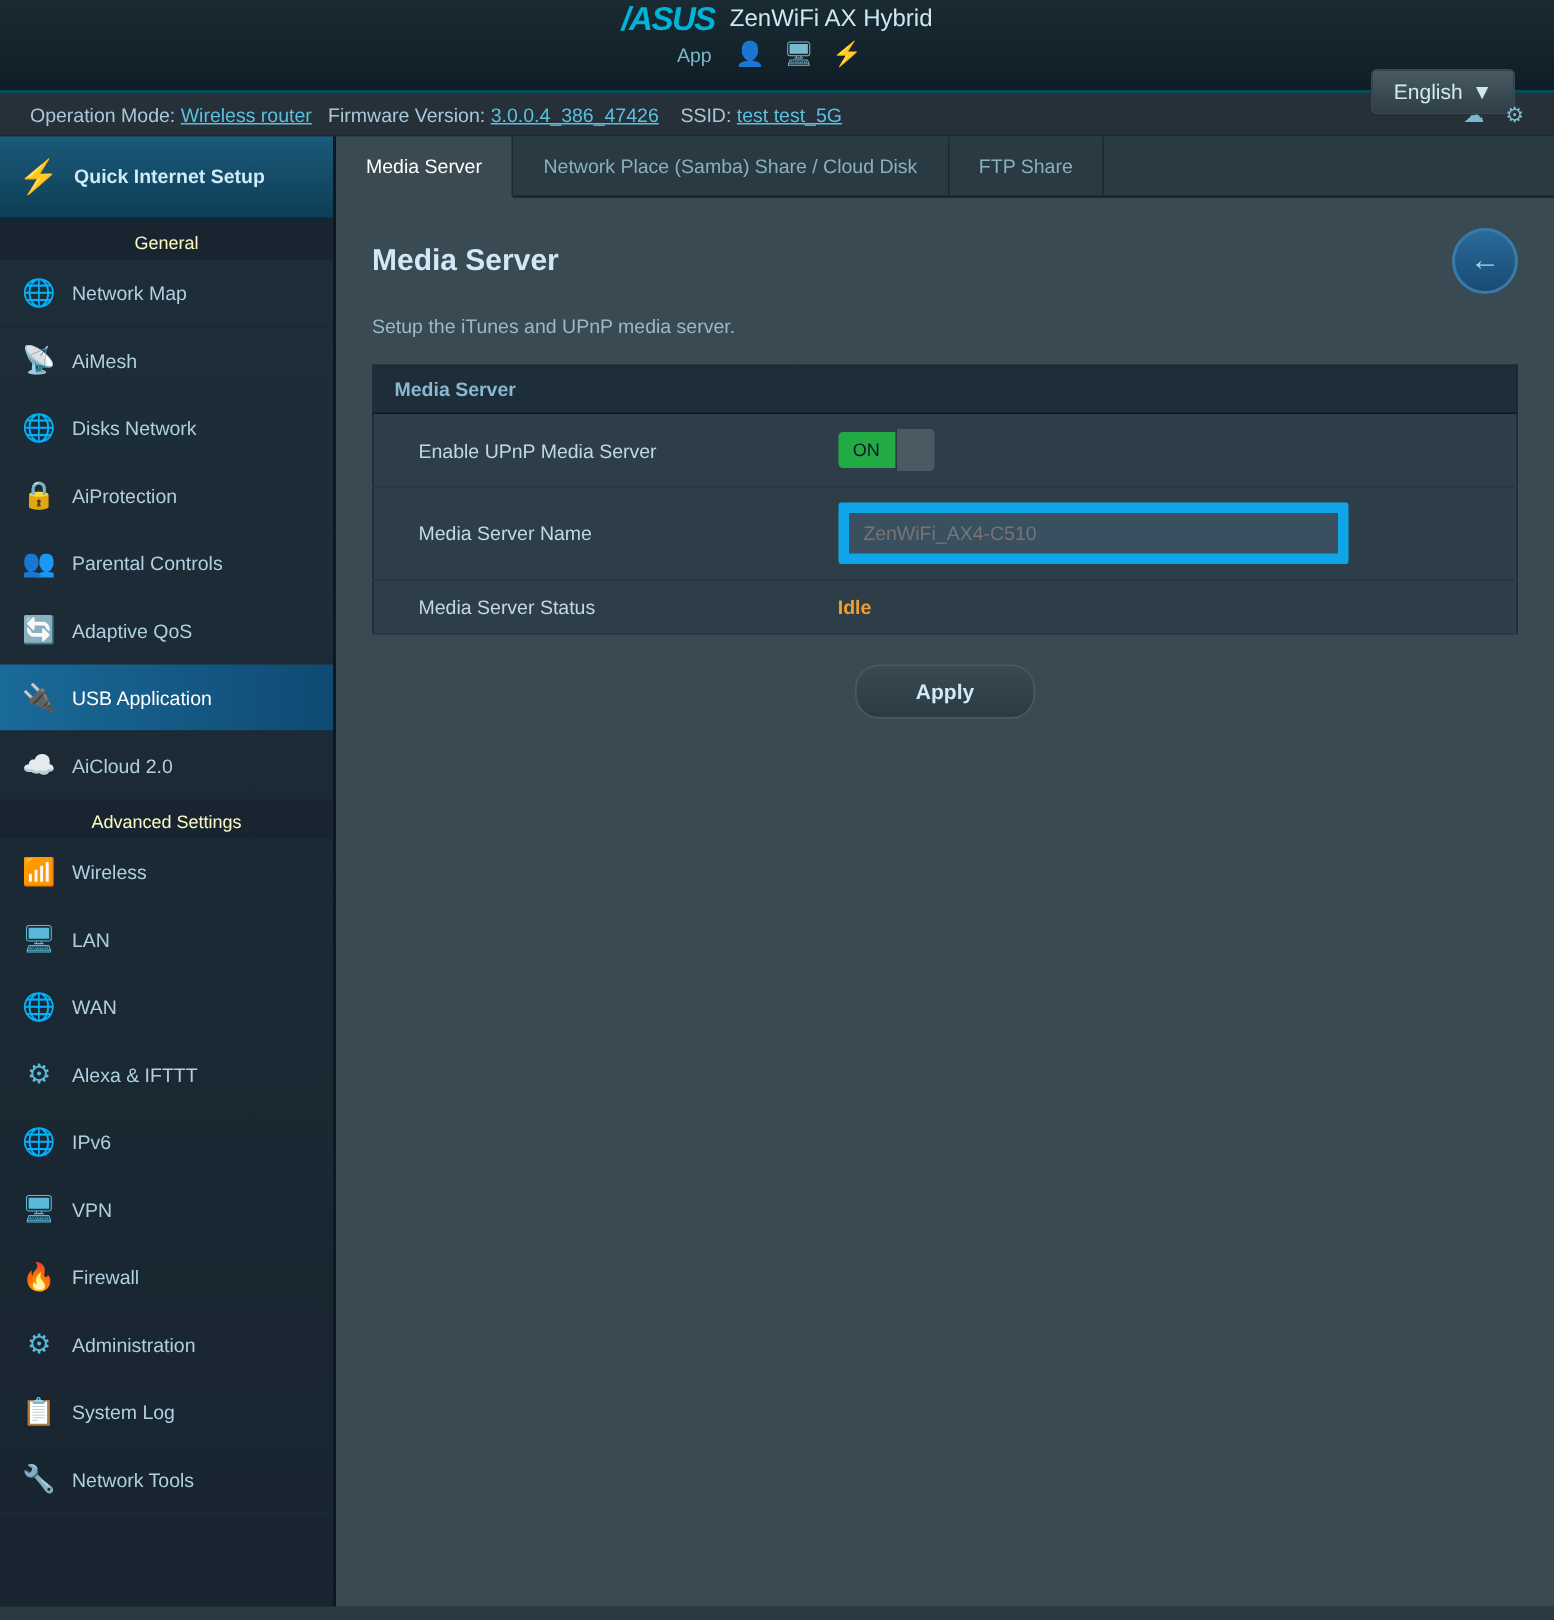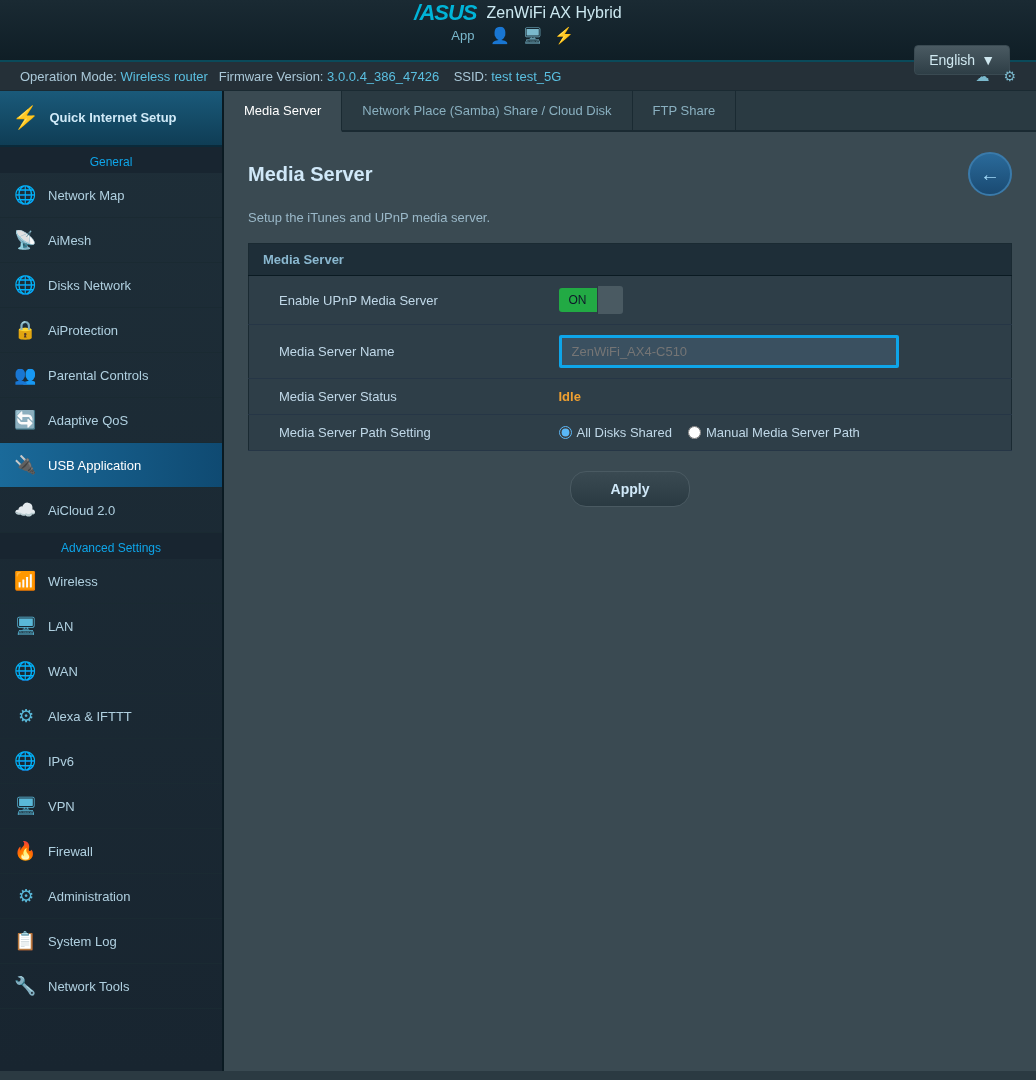--- a/index.html
+++ b/index.html
@@ -78,21 +78,21 @@
     .info-bar {
       background: #253038;
       padding: 6px 20px;
       display: flex;
       align-items: center;
       justify-content: space-between;
       font-size: 13px;
       color: #aac8d8;
       border-bottom: 1px solid #1a2a32;
     }
-    .info-bar a { color: #5abfe0; }
+    .info-bar a { color: #5abfe0; text-decoration: underline; }
     .app-icons { display: flex; gap: 14px; align-items: center; color: #7ab8cc; font-size: 14px; }
     .app-label { color: #7ab8cc; font-size: 13px; margin-right: 4px; }
 
     
     .main-layout {
       display: flex;
       height: calc(1080px - 62px - 38px);
     }
 
     
@@ -108,21 +108,21 @@
       display: flex;
       align-items: center;
       gap: 10px;
       cursor: pointer;
       border-bottom: 2px solid #0a2a3a;
     }
     .sidebar-quick .qs-icon { font-size: 22px; color: #5ad4f8; }
     .sidebar-quick .qs-text { color: #d0eaf8; font-size: 13px; font-weight: bold; line-height: 1.3; }
     .sidebar-section-label {
       text-align: center;
-      color: #0ea5e9;
+      color: #fef9c3;
       font-size: 12px;
       padding: 8px 0 4px;
       background: #182530;
     }
     .sidebar-item {
       display: flex;
       align-items: center;
       gap: 10px;
       padding: 11px 14px;
       cursor: pointer;
@@ -245,21 +245,21 @@
     .toggle-off-handle {
       background: #4a5a62;
       width: 26px;
       height: 28px;
       border-radius: 0 3px 3px 0;
       border-left: 1px solid #2a3a42;
     }
     
     .text-input {
       background: #3a5060;
-      border: 3px solid #0ea5e9;
+      border: 7px solid #0ea5e9;
       color: #86efac;
       padding: 6px 10px;
       font-size: 13px;
       border-radius: 2px;
       width: 340px;
     }
     .status-idle { color: #f0a030; font-weight: bold; }
     
     .radio-group { display: flex; align-items: center; gap: 16px; }
     .radio-label { display: flex; align-items: center; gap: 5px; color: #c0d8e8; font-size: 13px; cursor: pointer; }
@@ -444,35 +444,20 @@
             </td>
           </tr>
 
           <tr>
             <td>Media Server Status</td>
             <td>
               <span class="status-idle">Idle</span>
             </td>
           </tr>
 
-          <tr>
-            <td>Media Server Path Setting</td>
-            <td>
-              <div class="radio-group">
-                <label class="radio-label">
-                  <input type="radio" name="path-setting" checked="" style="">
-                  <span>All Disks Shared</span>
-                </label>
-                <label class="radio-label">
-                  <input type="radio" name="path-setting" style="">
-                  <span>Manual Media Server Path</span>
-                </label>
-              </div>
-            </td>
-          </tr>
         </tbody>
       </table>
 
       <div class="apply-wrap">
         <button class="apply-btn">Apply</button>
       </div>
     </div>
   </div>
 
 </div>

